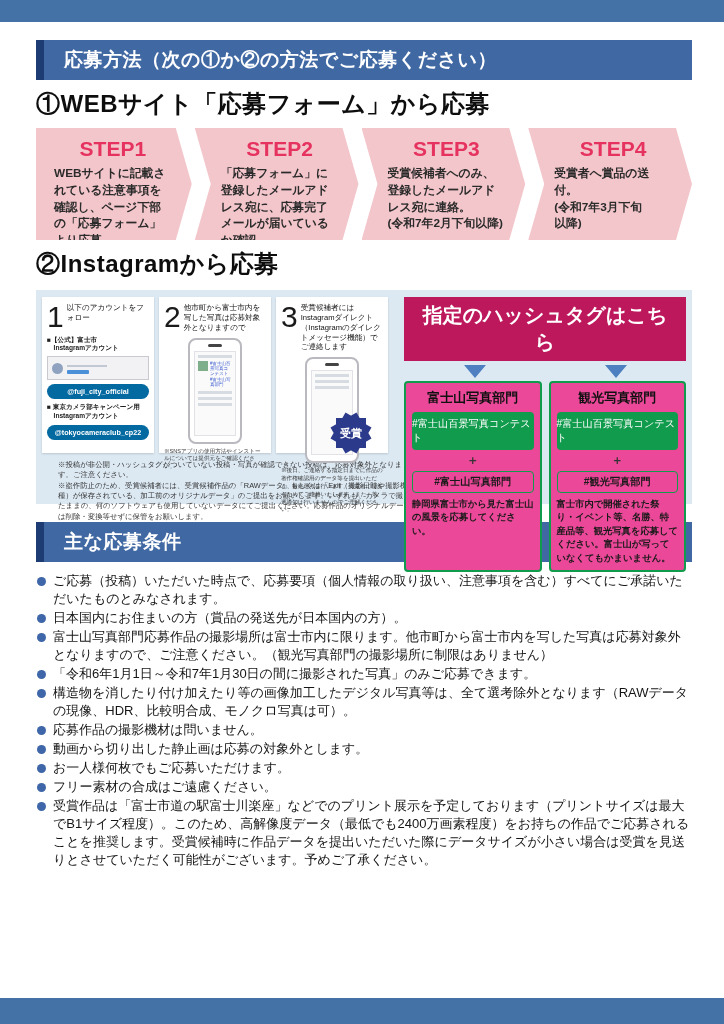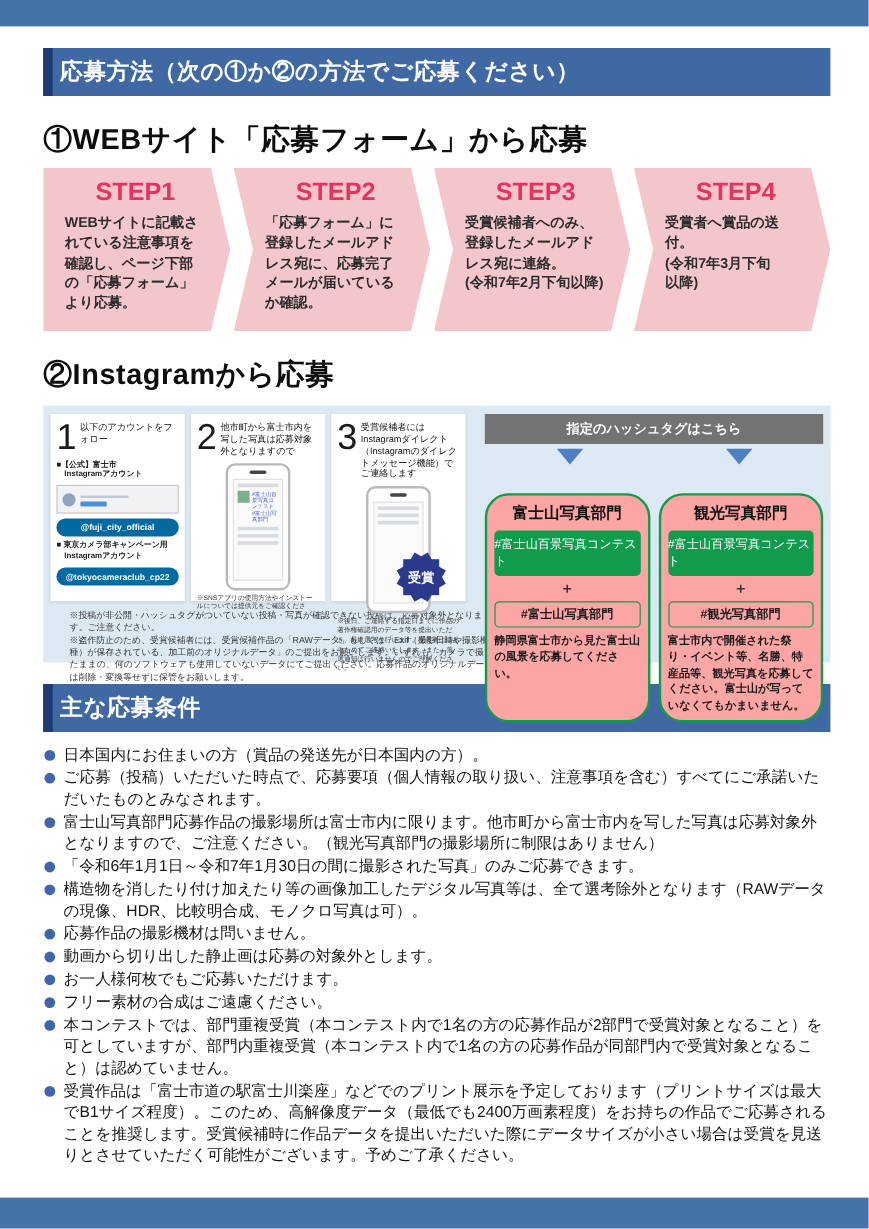--- a/index.html
+++ b/index.html
@@ -5,26 +5,26 @@
   * { margin:0; padding:0; box-sizing:border-box; }
   html,body { background:#fff; }
   body { font-family:"Liberation Sans", sans-serif; }
   .page { position:relative; width:724px; height:1024px; background:#fff; overflow:hidden; }
   .band { position:absolute; left:0; width:724px; background:#4471A6; }
   .band.top { top:0; height:22px; }
   .band.bottom { bottom:0; height:26px; }
   .content { position:absolute; left:36px; top:22px; width:656px; }
 
   .sec-header { margin-top:18px; background:#4068A3; border-left:8px solid #1E3C74; color:#fff;
-    font-weight:bold; font-size:19px; padding:7px 0 7px 6px; letter-spacing:0.5px; }
-
-  .big-title { margin-top:20px; font-size:24px; font-weight:900; color:#0d0d0d; letter-spacing:0.5px; }
+    font-weight:bold; font-size:19px; padding:7px 0 7px 20px; letter-spacing:0.5px; }
+
+  .big-title { margin-top:8px; font-size:24px; font-weight:900; color:#0d0d0d; letter-spacing:0.5px; }
 
   
-  .steps { display:flex; gap:3px; margin-top:8px; height:136px; }
+  .steps { display:flex; gap:3px; margin-top:8px; height:112px; }
   .step { flex:1 1 0; background:#F3C6CB; padding:9px 20px 6px 26px; position:relative;
     clip-path:polygon(0 0, calc(100% - 16px) 0, 100% 50%, calc(100% - 16px) 100%, 0 100%, 16px 50%); }
   .step.first { clip-path:polygon(0 0, calc(100% - 16px) 0, 100% 50%, calc(100% - 16px) 100%, 0 100%); padding-left:18px; }
   .step-label { text-align:center; color:#E6325F; font-weight:900; font-size:21px; margin-bottom:4px; }
   .step-text { font-size:11.8px; line-height:1.42; color:#2b2b2b; font-weight:bold; white-space:pre-line; }
 
   
   .ig-area { margin-top:10px; background:#DCE9F3; height:214px; padding:7px 6px 6px 6px; display:flex; }
   .ig-left { width:356px; }
   .cards { display:flex; gap:5px; }
@@ -48,25 +48,25 @@
   .scr .tags { font-size:4.5px; line-height:1.2; color:#3b5bd0; white-space:pre-line; }
   .card-note { font-size:5.6px; color:#333; line-height:1.4; margin-top:4px; }
   .burst { position:absolute; right:-16px; bottom:6px; width:44px; height:44px; }
   .burst i { position:absolute; inset:7px; background:#2C3A8C; display:block; }
   .burst i.r30 { transform:rotate(30deg); } .burst i.r60 { transform:rotate(60deg); }
   .burst span { position:absolute; inset:0; display:flex; align-items:center; justify-content:center;
     color:#fff; font-weight:bold; font-size:11px; }
   .footnotes { margin-top:7px; width:354px; font-size:7.4px; line-height:1.4; color:#333;margin-left:16px; }
 
   .ig-right { width:296px; margin-left:6px; }
-  .ht-header { background:#737373; color:#fff; text-align:center; font-weight:bold; font-size:11px; padding:5px 16px; }
+  .ht-header { background:#be185d; color:#fff; text-align:center; font-weight:bold; font-size:20px; padding:5px 16px; }
   .pointers { display:flex; justify-content:space-around; margin-top:4px; }
   .tri { width:0; height:0; border-left:11px solid transparent; border-right:11px solid transparent; border-top:13px solid #4E7FC0; }
   .ht-boxes { display:flex; gap:7px; margin-top:3px; }
-  .ht-box { flex:1; background:#fca5a5; border:2px solid #119B4D; border-radius:20px; padding:6px 6px 5px;margin-top:21px; }
+  .ht-box { flex:1; background:#ec4899; border:2px solid #119B4D; border-radius:4px; padding:6px 6px 5px; }
   .ht-box .t { text-align:center; font-weight:900; font-size:13px; color:#111; margin-bottom:5px; }
   .tag-main { background:#119B4D; color:#fff; font-weight:normal; font-size:10.2px; text-align:left;
     border-radius:4px; padding:5px 0; }
   .plus { text-align:center; font-weight:bold; font-size:12px; color:#333; margin:2px 0; }
   .tag-sub { border:1.5px solid #119B4D; border-radius:4px; font-weight:bold; font-size:10.2px;
     color:#1a1a1a; text-align:center; padding:3px 0; }
   .ht-desc { font-size:9.3px; line-height:1.45; color:#1a1a1a; margin-top:5px; font-weight:bold; }
 
   
   .cond-list { margin-top:10px; list-style:none; }
@@ -206,28 +206,28 @@
           </div>
         </div>
       </div>
     </div>
 
     <div class="sec-header">主な応募条件</div>
 
     <ul class="cond-list">
       <li>
           <span class="dot"></span>
+          <span class="cond-text">ご応募（投稿）いただいた時点で、応募要項（個人情報の取り扱い、注意事項を含む）すべてにご承諾いただいたものとみなされます。</span>
+        </li>
+      <li>
+          <span class="dot"></span>
           <span class="cond-text">日本国内にお住まいの方（賞品の発送先が日本国内の方）。</span>
         </li>
       <li>
           <span class="dot"></span>
-          <span class="cond-text">ご応募（投稿）いただいた時点で、応募要項（個人情報の取り扱い、注意事項を含む）すべてにご承諾いただいたものとみなされます。</span>
-        </li>
-      <li>
-          <span class="dot"></span>
           <span class="cond-text">富士山写真部門応募作品の撮影場所は富士市内に限ります。他市町から富士市内を写した写真は応募対象外となりますので、ご注意ください。（観光写真部門の撮影場所に制限はありません）</span>
         </li>
       <li>
           <span class="dot"></span>
           <span class="cond-text">「令和6年1月1日～令和7年1月30日の間に撮影された写真」のみご応募できます。</span>
         </li>
       <li>
           <span class="dot"></span>
           <span class="cond-text">構造物を消したり付け加えたり等の画像加工したデジタル写真等は、全て選考除外となります（RAWデータの現像、HDR、比較明合成、モノクロ写真は可）。</span>
         </li>
@@ -239,24 +239,20 @@
           <span class="dot"></span>
           <span class="cond-text">動画から切り出した静止画は応募の対象外とします。</span>
         </li>
       <li>
           <span class="dot"></span>
           <span class="cond-text">お一人様何枚でもご応募いただけます。</span>
         </li>
       <li>
           <span class="dot"></span>
           <span class="cond-text">フリー素材の合成はご遠慮ください。</span>
-        </li>
-      <li>
-          <span class="dot"></span>
-          <span class="cond-text">本コンテストでは、部門重複受賞（本コンテスト内で1名の方の応募作品が2部門で受賞対象となること）を可としていますが、部門内重複受賞（本コンテスト内で1名の方の応募作品が同部門内で受賞対象となること）は認めていません。</span>
         </li>
       <li>
           <span class="dot"></span>
           <span class="cond-text">受賞作品は「富士市道の駅富士川楽座」などでのプリント展示を予定しております（プリントサイズは最大でB1サイズ程度）。このため、高解像度データ（最低でも2400万画素程度）をお持ちの作品でご応募されることを推奨します。受賞候補時に作品データを提出いただいた際にデータサイズが小さい場合は受賞を見送りとさせていただく可能性がございます。予めご了承ください。</span>
         </li>
     </ul>
   </div>
 </div>
 
 </body></html>

